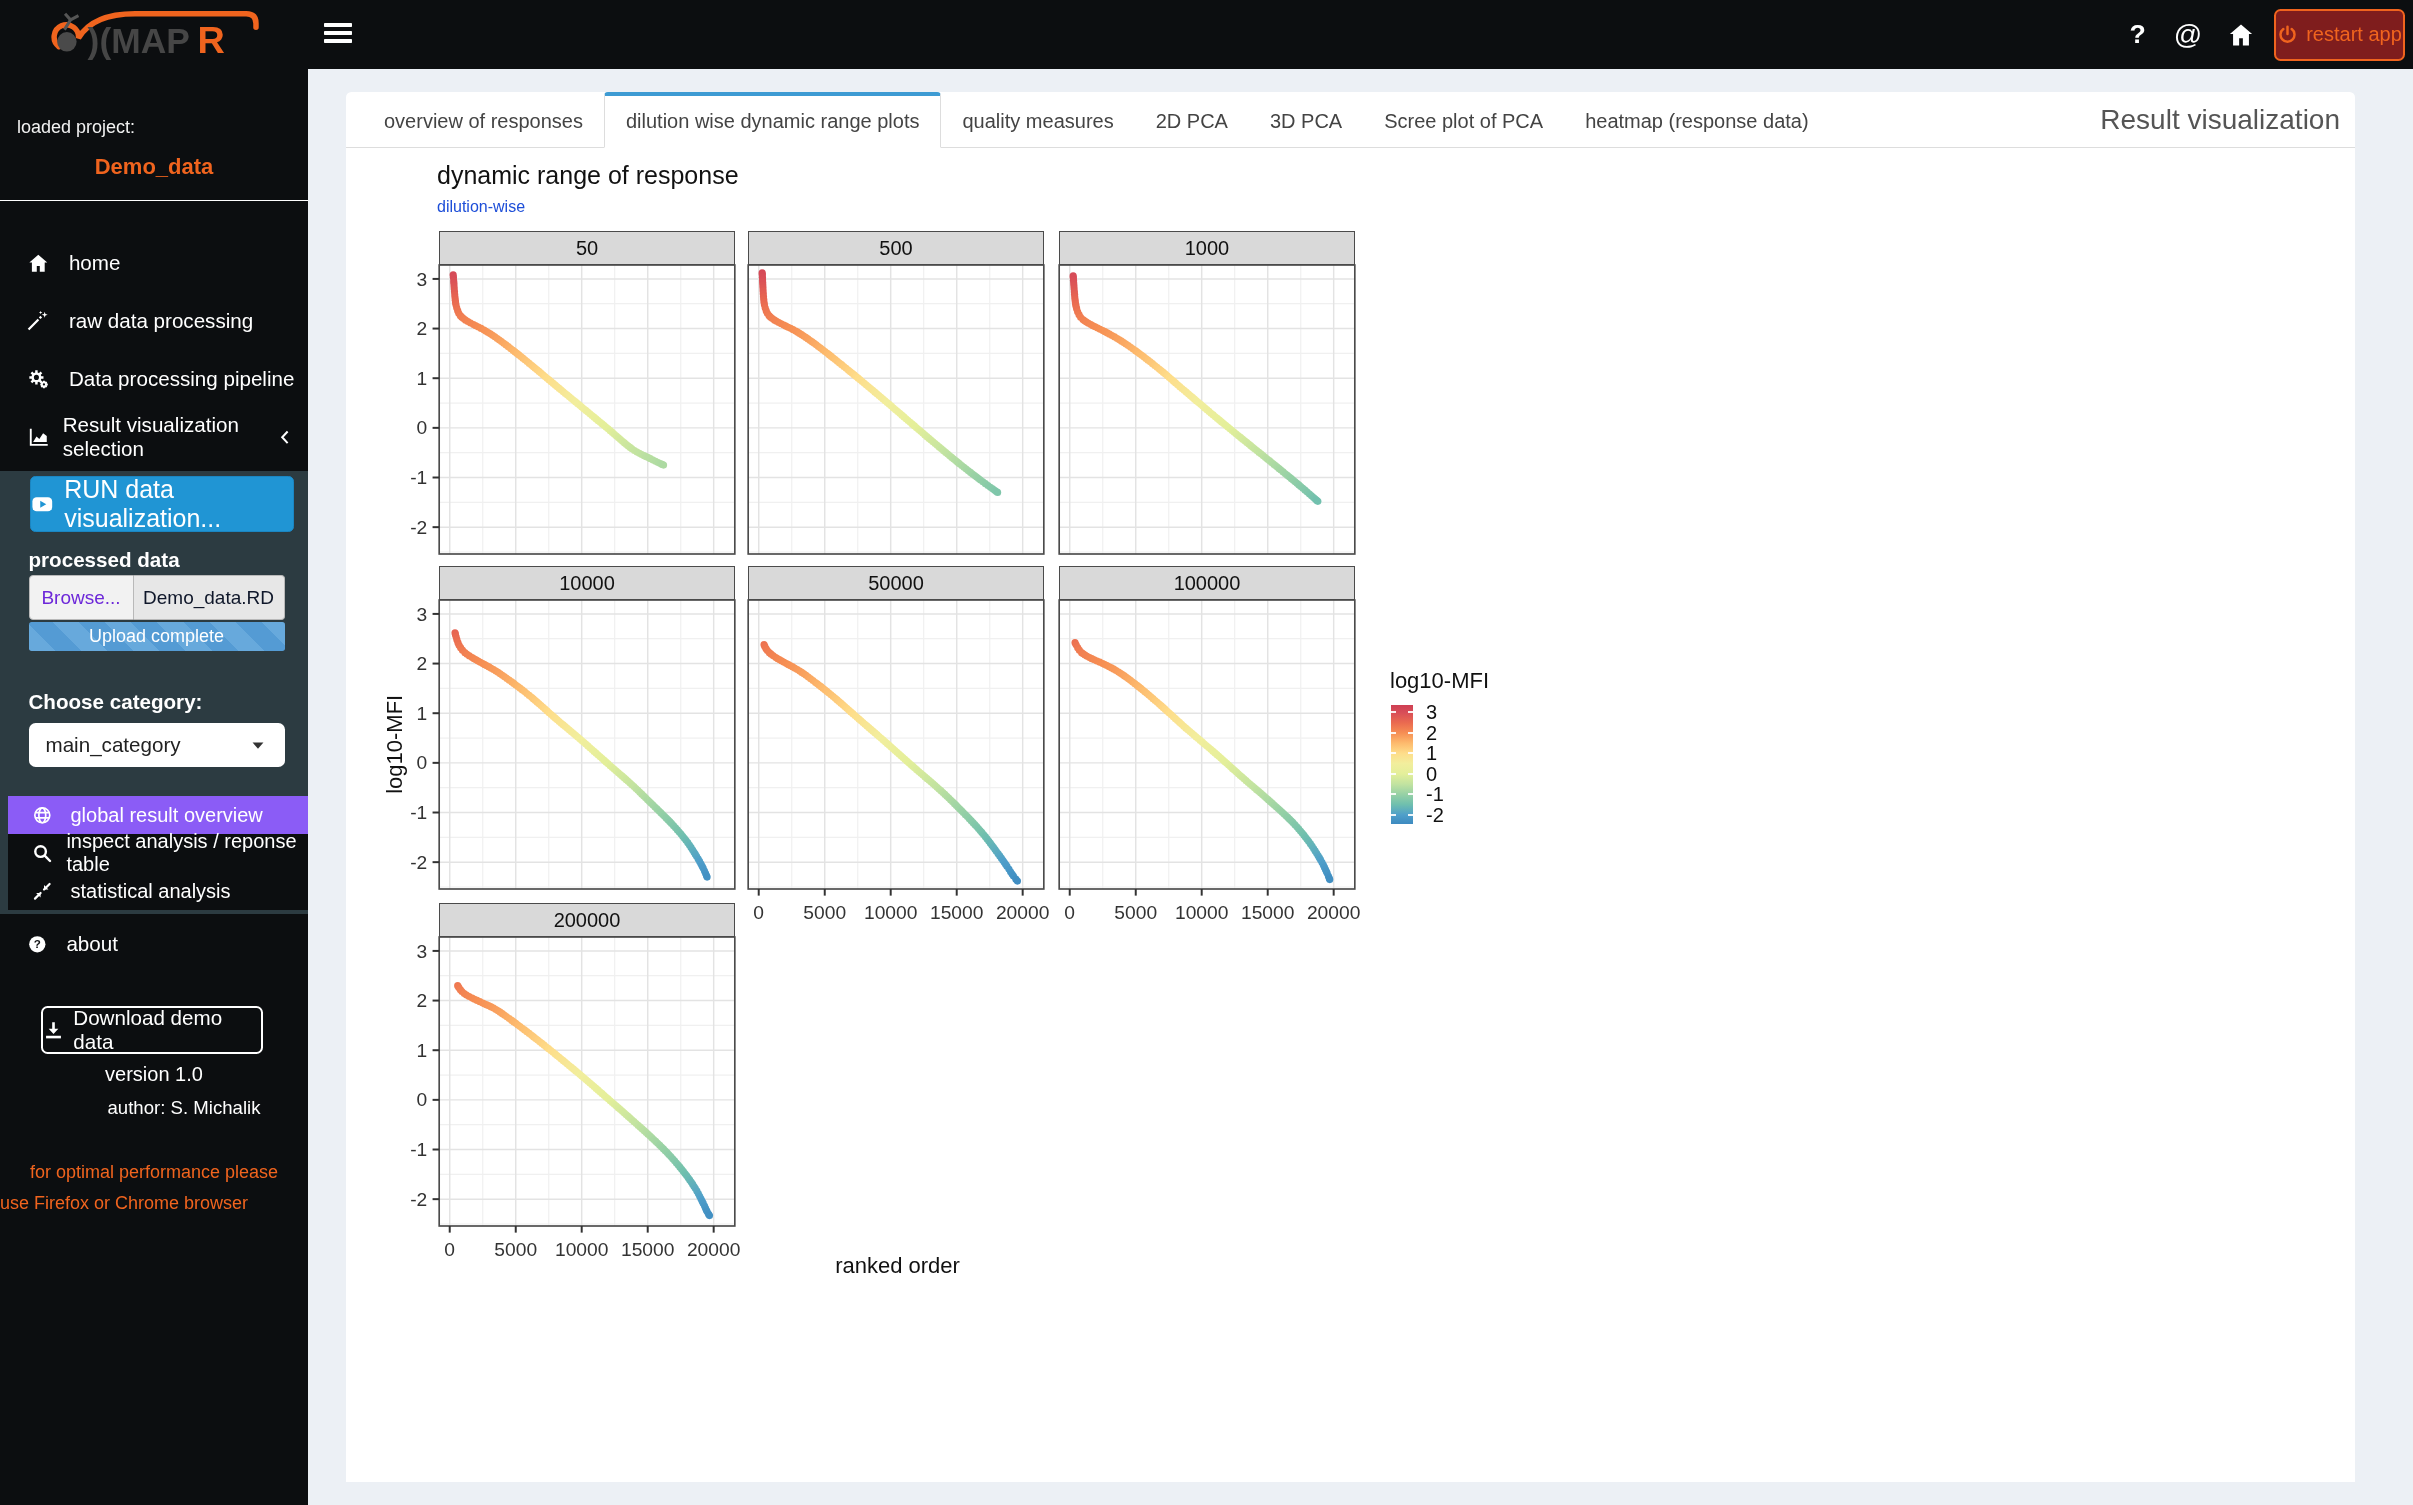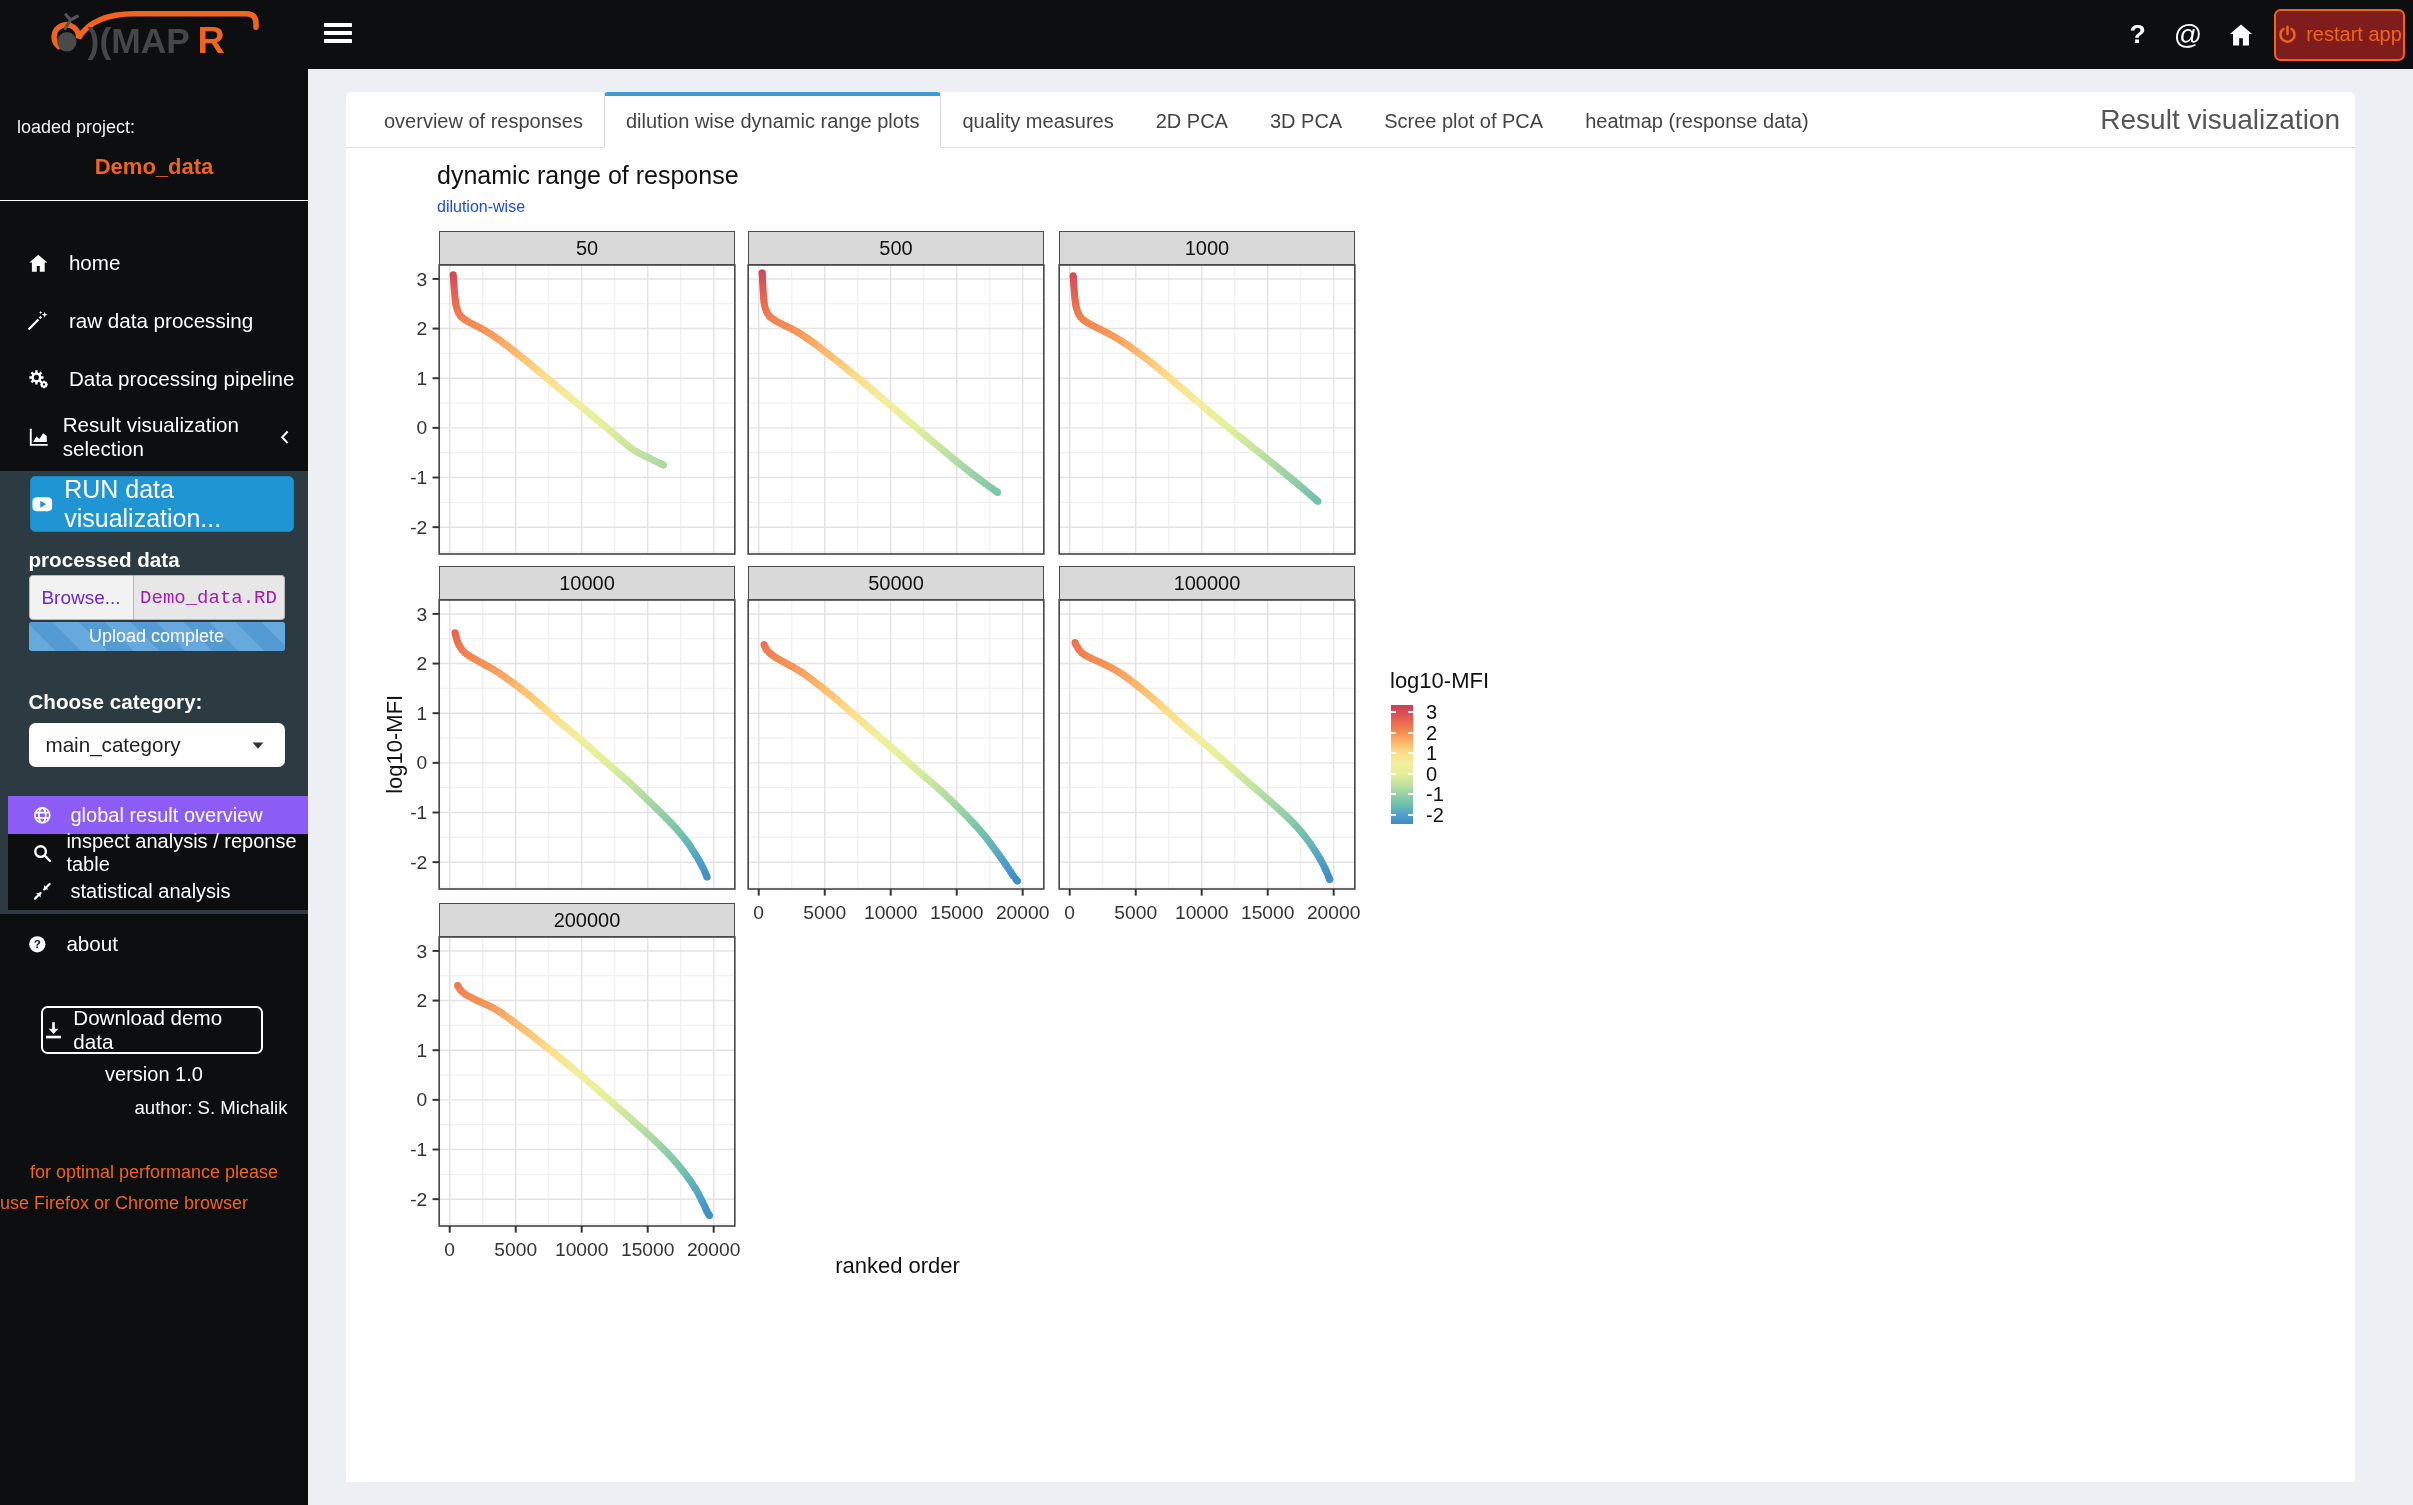--- a/index.html
+++ b/index.html
@@ -28,36 +28,36 @@
   .mi-icon{width:33px;height:24px;margin-right:9.3px;display:inline-flex;align-items:center;}
   .mi-icon svg{width:22.6px;height:22.6px;}
   .mi-arrow{margin-left:auto;display:inline-flex;}
   .mi-arrow svg{width:18.6px;height:18.6px;}
   #slate-panel{position:absolute;left:0;top:402px;width:308px;height:443px;background:#2c3b41;}
   #run-btn{position:absolute;left:30px;top:5.3px;width:264px;height:56px;background:#2095d4;border:1.3px solid #1b86c2;border-radius:5.3px;color:#fff;font-size:25px;display:flex;align-items:center;justify-content:center;gap:10.6px;cursor:pointer;box-sizing:border-box;}
   #run-btn svg{width:22.6px;height:22.6px;}
   #processed-label{position:absolute;left:28.5px;top:77px;font-size:20.6px;font-weight:bold;color:#fff;}
   #file-box{position:absolute;left:28.5px;top:104px;width:256px;height:45px;display:flex;box-sizing:border-box;}
   #browse-btn{width:105px;background:#f2f2f2;border:1.3px solid #b9b9b9;border-radius:4px 0 0 4px;color:#6d28d9;font-size:19px;display:flex;align-items:center;justify-content:center;cursor:pointer;box-sizing:border-box;}
-  #file-name{flex:1;background:#e7e7e7;border:1.3px solid #b9b9b9;border-left:none;border-radius:0 4px 4px 0;color:#a21caf;font-size:19px;display:flex;align-items:center;justify-content:center;box-sizing:border-box;font-family:Liberation Mono, monospace;}
+  #file-name{flex:1;background:#e7e7e7;border:1.3px solid #b9b9b9;border-left:none;border-radius:0 4px 4px 0;color:#0f172a;font-size:19px;display:flex;align-items:center;justify-content:center;box-sizing:border-box;}
   #progress-bar{position:absolute;left:28.5px;top:151px;width:256px;height:29px;border-radius:2.7px;color:#fff;font-size:18px;display:flex;align-items:center;justify-content:center;background:repeating-linear-gradient(45deg,#67a9dc 0 18.6px,#549bd4 18.6px 37px);}
   #choose-label{position:absolute;left:28.5px;top:219px;font-size:20.6px;font-weight:bold;color:#fff;}
   #category-select{position:absolute;left:28.5px;top:252px;width:256px;height:44px;background:#fff;border-radius:6.6px;display:flex;align-items:center;padding:0 17px;font-size:20.6px;color:#222;cursor:pointer;box-sizing:border-box;}
   #category-select .mi-arrow svg{width:20px;height:20px;}
   #submenu{position:absolute;left:0;top:325px;width:308px;}
   .sub-item{display:flex;align-items:center;height:38px;margin-left:8px;padding-left:24px;font-size:20px;color:#fff;background:#0c0e10;cursor:pointer;}
   .sub-item.selected{background:#8b5cf6;}
   .sub-icon{width:30.5px;height:21px;margin-right:8px;display:inline-flex;align-items:center;}
   .sub-icon svg{width:20.6px;height:20.6px;}
   #about-item{position:absolute;left:0;top:856px;width:308px;height:38px;display:flex;align-items:center;padding-left:26.6px;font-size:20.6px;color:#fff;cursor:pointer;box-sizing:border-box;}
   #about-item .sub-icon{margin-right:9.3px;}
   #download-btn{position:absolute;left:41px;top:937px;width:222px;height:48px;border:2px solid #fff;border-radius:6.6px;background:transparent;color:#fff;font-size:20.6px;display:flex;align-items:center;justify-content:center;gap:9.3px;cursor:pointer;box-sizing:border-box;}
   #download-btn svg{width:21px;height:21px;}
   #version-text{position:absolute;left:0;top:994px;width:308px;text-align:center;font-size:20px;color:#fff;}
-  #author-text{position:absolute;left:0;top:1028px;width:368px;text-align:center;font-size:18.6px;color:#fff;margin-left:27px;}
+  #author-text{position:absolute;left:0;top:1028px;width:368px;text-align:center;font-size:18.6px;color:#fff;}
   #notice1{position:absolute;left:0;top:1093px;width:308px;text-align:center;font-size:18px;color:#f0641e;}
   #notice2{position:absolute;left:0;top:1124px;width:308px;text-align:left;font-size:18px;color:#f0641e;}
 
   
   #tabbar{position:absolute;left:346px;top:92px;width:2009px;height:56px;background:#fff;border-bottom:1.3px solid #ddd;display:flex;align-items:stretch;padding-left:17px;box-sizing:border-box;border-radius:5.3px 5.3px 0 0;}
   .tab{display:flex;align-items:center;padding:0 21px;font-size:20px;color:#444;cursor:pointer;border-top:4px solid transparent;}
   .tab.active{background:#fff;border:1.3px solid #ddd;border-top:4px solid #3d9bd3;border-bottom:1.3px solid #fff;margin-bottom:-1.3px;border-radius:4px 4px 0 0;}
   #tab-heading{position:absolute;right:73px;top:92px;height:56px;display:flex;align-items:center;font-size:28px;color:#555;}
   #card{position:absolute;left:346px;top:148px;width:2009px;height:1334px;background:#fff;}
 

